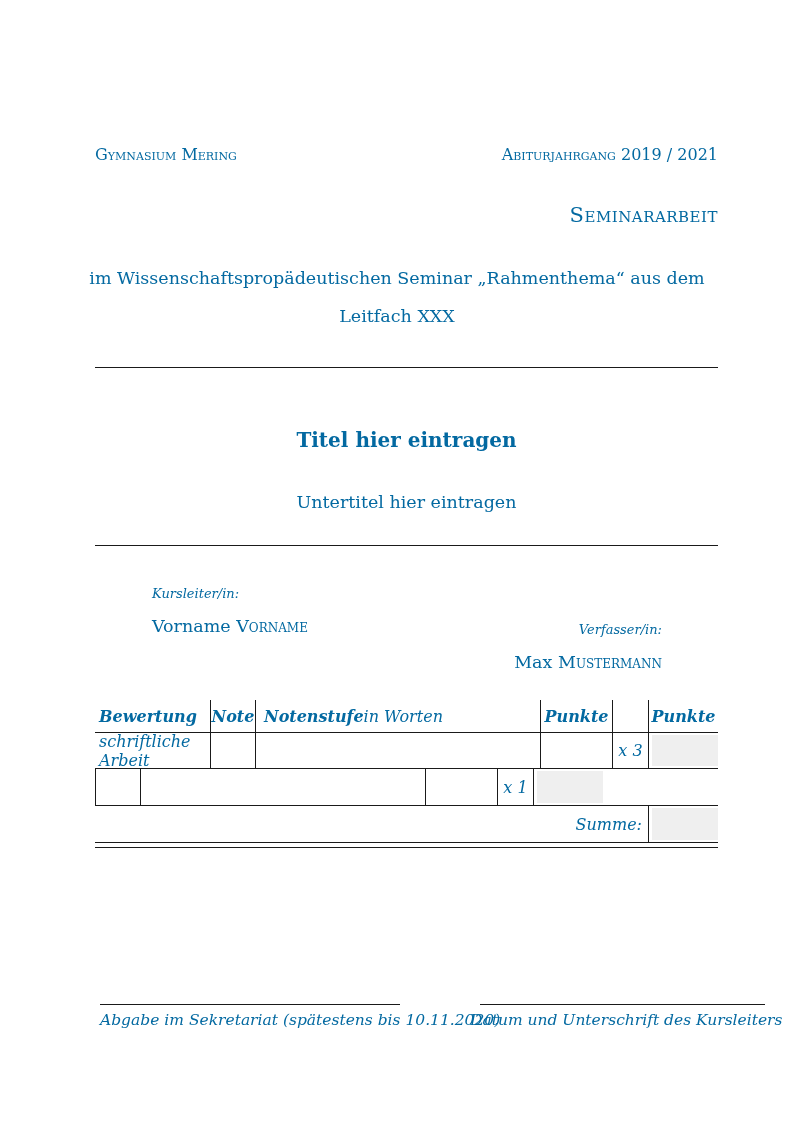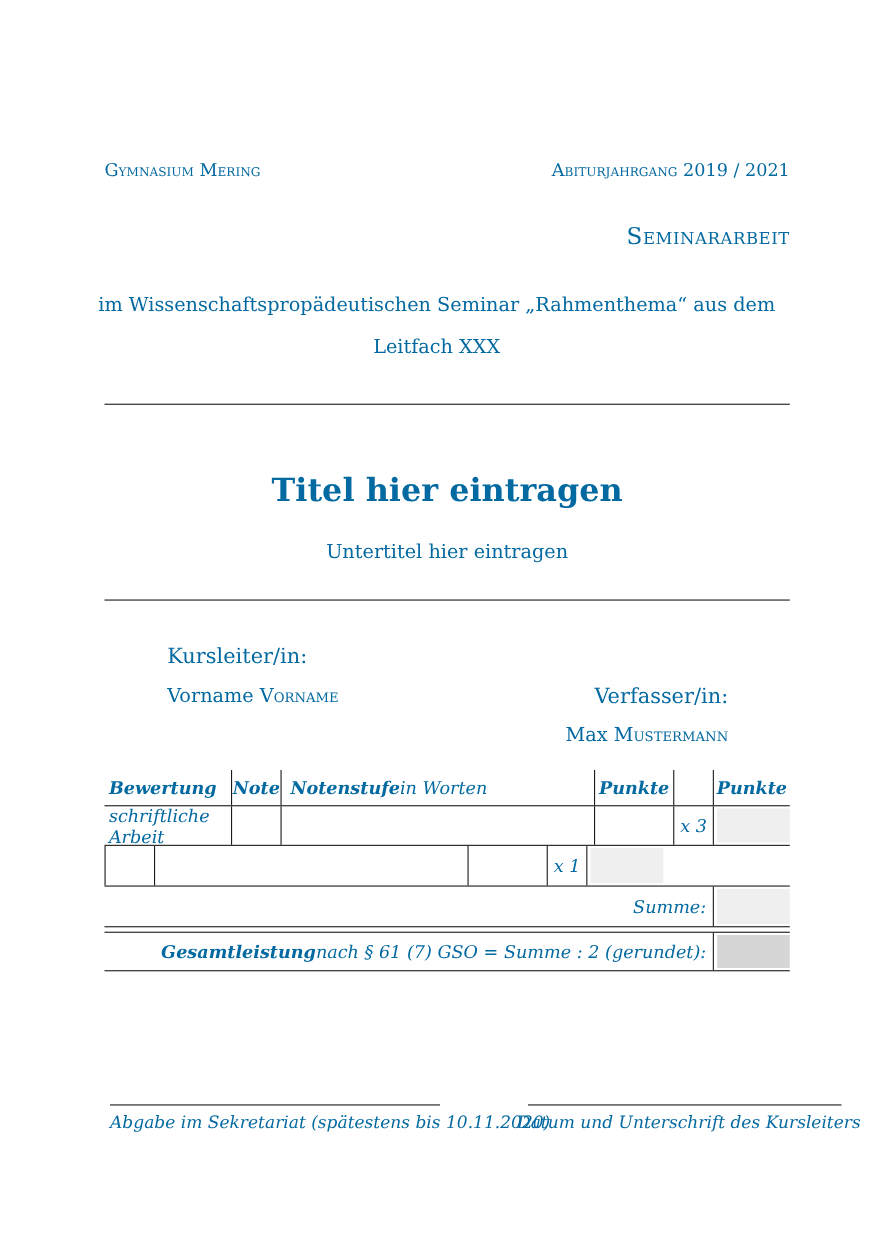--- a/index.html
+++ b/index.html
@@ -30,35 +30,35 @@
   .seminar {
     position: absolute; left: 45px; top: 260px; width: 704px;
     text-align: center; font-size: 17.5px; line-height: 37.5px;
   }
   .rule {
     position: absolute; left: 95px; width: 623px; height: 0;
     border-top: 1.4px solid #1a1a1a;
   }
   .worktitle {
     position: absolute; left: 95px; top: 428px; width: 623px;
-    text-align: center; font-size: 29px; font-weight: bold;
+    text-align: center; font-size: 20px; font-weight: bold;
   }
   .worksub {
     position: absolute; left: 95px; top: 492px; width: 623px;
     text-align: center; font-size: 17.5px;
   }
 
   
   .people {
     position: absolute; left: 95px; top: 586px; width: 623px;
     display: flex; justify-content: space-between;
   }
   .person.left  { padding-left: 57px; text-align: left; }
   .person.right { padding-right: 56px; text-align: right; margin-top: 36px; }
-  .plabel { font-size: 19px; }
+  .plabel { font-style: italic; font-size: 13px; }
   .pname  { font-size: 17.5px; margin-top: 15px; }
 
   
   .rt { position: absolute; left: 95px; top: 700px; width: 623px; font-size: 16px; }
   .tr { display: flex; }
   .td { display: flex; align-items: center; font-style: italic; }
   .hdr { height: 33px; border-bottom: 1.4px solid #1a1a1a; }
   .r1  { height: 36px; border-bottom: 1.4px solid #1a1a1a; }
   .r2  { height: 37px; border-bottom: 1.4px solid #1a1a1a; }
   .rs  { height: 36px; }
@@ -166,29 +166,20 @@
 
     <div class="tr rs">
       <div class="td cspan">Summe:</div>
       <div class="td c6 vl">
           <div class="fill light"></div>
         </div>
     </div>
 
     <div class="dbl"></div>
 
-    <div class="tr rg">
-      <div class="td cspan">
-          <span class="b">Gesamtleistung</span>
-          <span> nach § 61 (7) GSO = Summe : 2 (gerundet):</span>
-        </div>
-      <div class="td c6 vl">
-          <div class="fill dark"></div>
-        </div>
-    </div>
 
   </div>
 
   <div class="sigline l"></div>
   <div class="sigline r"></div>
   <div class="sigtext l">Abgabe im Sekretariat (spätestens bis 10.11.2020)</div>
   <div class="sigtext r">Datum und Unterschrift des Kursleiters</div>
 
 </div>
 

